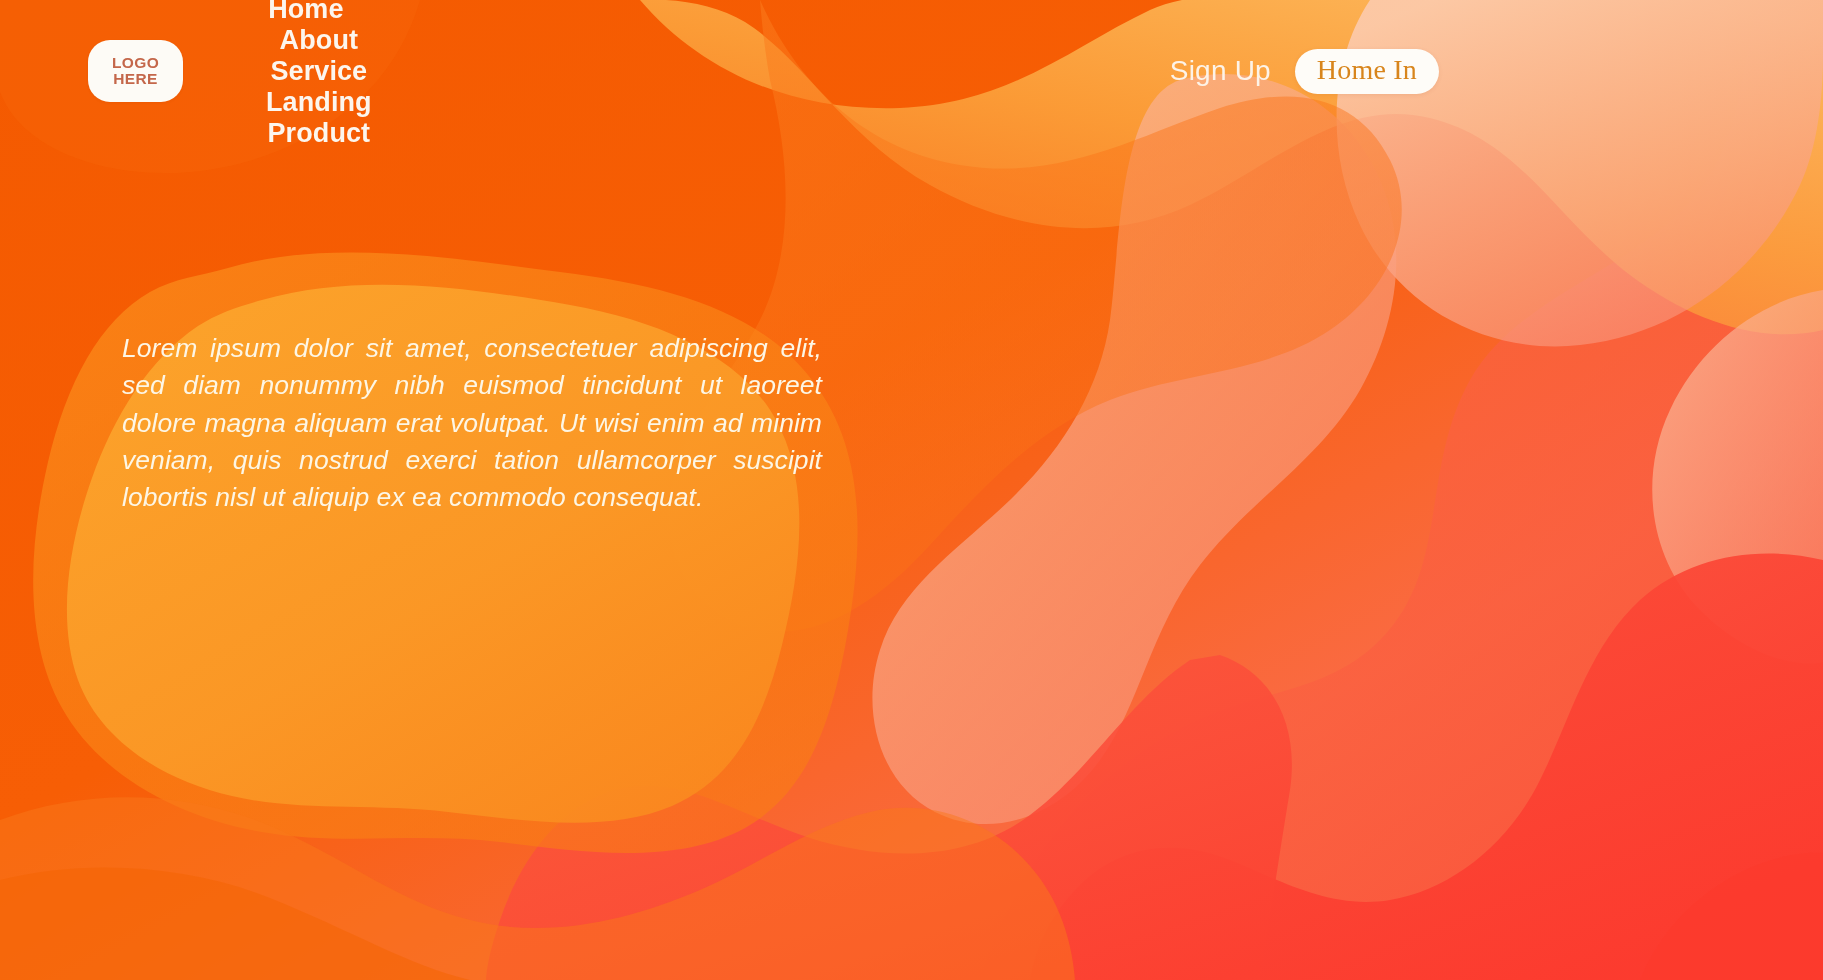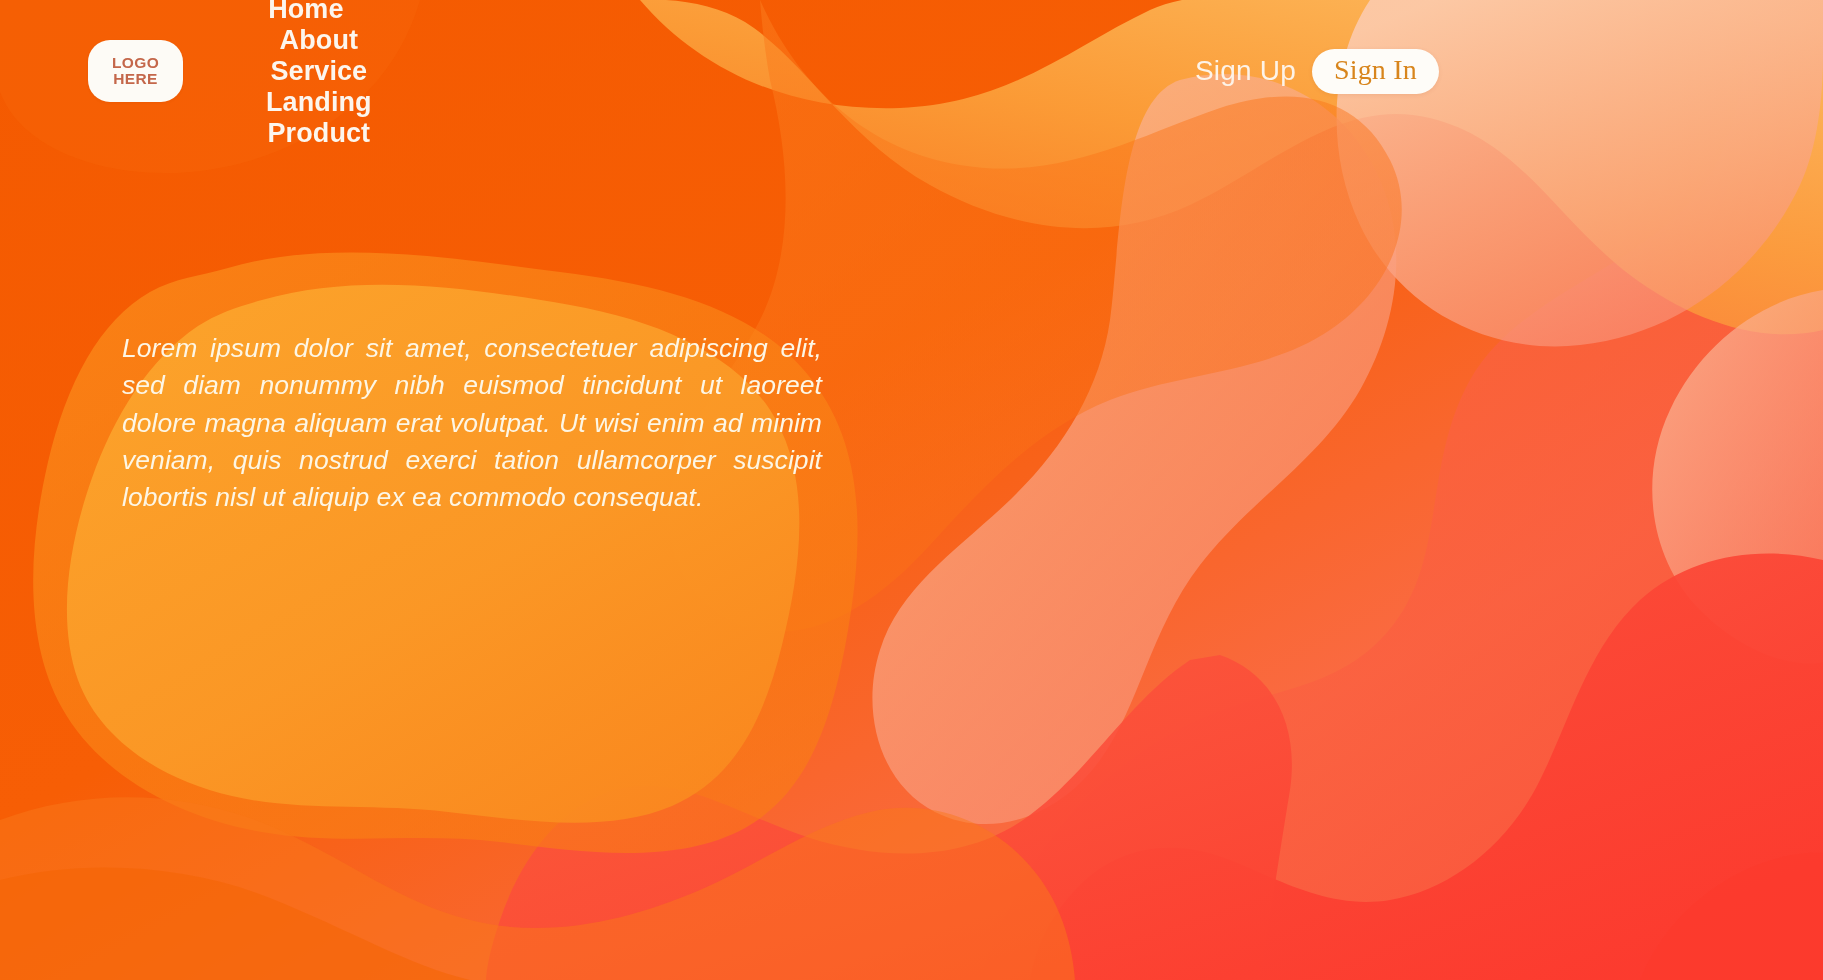--- a/index.html
+++ b/index.html
@@ -51,21 +51,21 @@
     font-weight:bold;
     font-size:27px;
     text-decoration:none;
     letter-spacing:.1px;
     padding:0 26px;
     white-space:nowrap;
   }
   .navlinks a:first-child { padding-left:0; }
   .auth {
     margin-left:auto; margin-top:-18px;
-    display:flex; align-items:center; gap:16px;
+    display:flex; align-items:center; gap:24px;
   }
   .signup {
     color:#FDF3E8;
     font-size:28px;
     text-decoration:none;
     letter-spacing:.2px;
     font-weight:400;
   }
   .signin {
     background:#FEFCF8;
@@ -305,21 +305,21 @@
     <div class="navlinks">
       <a href="#">Home</a>
       <a href="#">About</a>
       <a href="#">Service</a>
       <a href="#">Landing</a>
       <a href="#">Product</a>
     </div>
 
     <div class="auth">
       <a href="#" class="signup">Sign Up</a>
-      <button class="signin">Sign In</button>
+      <button class="signin">Home In</button>
     </div>
 
   </nav>
 
   <section class="hero">
     <p>Lorem ipsum dolor sit amet, consectetuer adipiscing elit, sed diam nonummy nibh euismod tincidunt ut laoreet dolore magna aliquam erat volutpat. Ut wisi enim ad minim veniam, quis nostrud exerci tation ullamcorper suscipit lobortis nisl ut aliquip ex ea commodo consequat.</p>
   </section>
 
 </div>
 

